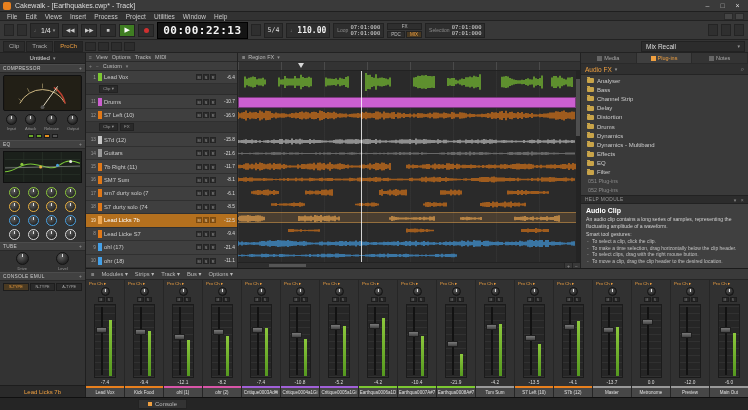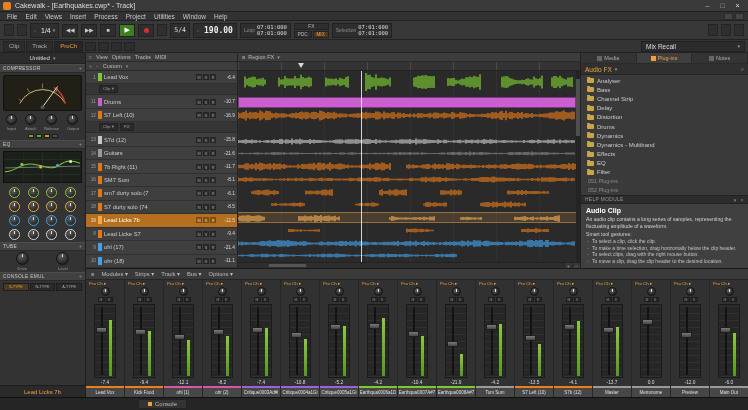--- a/index.html
+++ b/index.html
@@ -194,27 +194,28 @@
       <span class="snapv">1/4</span>
       <span class="caret">▾</span>
     </div>
     <div class="tbtn">◀◀</div>
     <div class="tbtn">▶▶</div>
     <div class="tbtn">■</div>
     <div class="tbtn play">▶</div>
     <div class="tbtn rec">
         <span></span>
       </div>
+    <div class="time-display">00:00:22:13</div>
     <div class="tico"></div>
     <div class="tmod">
       <span class="meterv">5/4</span>
     </div>
     <div class="tmod">
       <span class="lab">♩</span>
-      <span class="tempo">190.00</span>
+      <span class="tempo">110.00</span>
     </div>
     <div class="tmod">
       <span class="lab">Loop</span>
       <div class="stack">
         <span class="tval">07:01:000</span>
         <span class="tval">07:01:000</span>
       </div>
     </div>
     <div class="fxgrp">
       <div class="fxbtn">FX</div>

